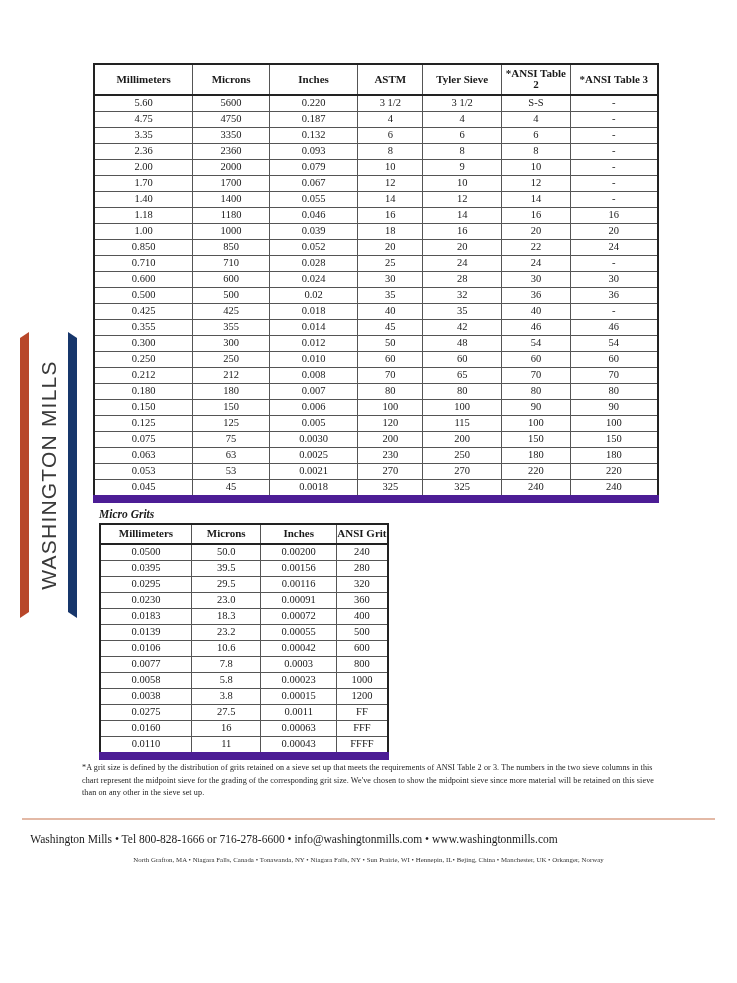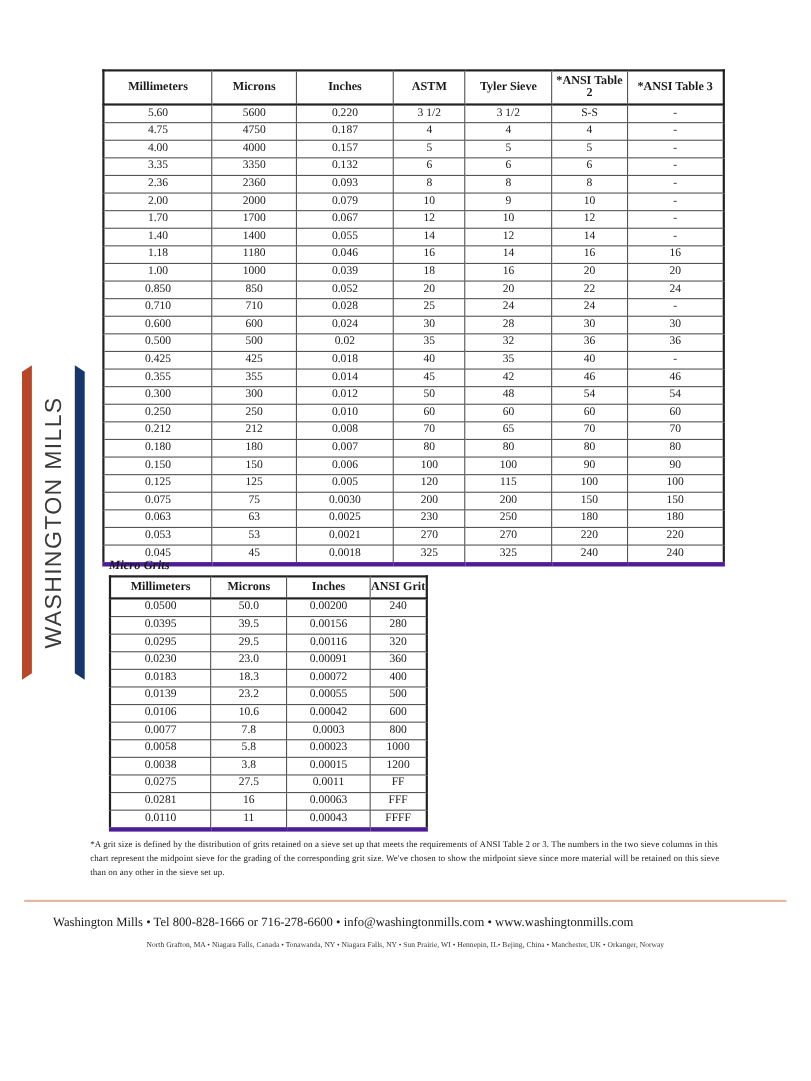--- a/index.html
+++ b/index.html
@@ -55,21 +55,21 @@
     padding: 2px 0 2.5px 0;
     font-weight: normal;
   }
   .sieve-table thead th {
     font-weight: bold;
     font-size: 11px;
     padding: 3px 0 4px 0;
     border-bottom: 2px solid #222;
   }
   .sieve-table thead tr th { border-top: 2px solid #222; }
-  .sieve-table tbody tr:last-child td { border-bottom: 4px solid #4c1d95; }
+  .sieve-table tbody tr:last-child td { border-bottom: 8px solid #4c1d95; }
   .sieve-table td:first-child, .sieve-table th:first-child { border-left: 2px solid #222; }
   .sieve-table td:last-child, .sieve-table th:last-child { border-right: 2px solid #222; }
 
   
   #main-table { left: 93px; top: 63px; width: 566px; }
   #main-table col.c0 { width: 103px; }
   #main-table col.c1 { width: 80px; }
   #main-table col.c2 { width: 94px; }
   #main-table col.c3 { width: 68px; }
   #main-table col.c4 { width: 84px; }
@@ -115,21 +115,20 @@
     background: #e3b9a6;
   }
   #footer-main {
     position: absolute;
     left: 0; top: 833px;
     width: 588px;
     text-align: center;
     font-size: 11.5px;
     font-family: "Liberation Serif", serif;
     color: #1a1a1a;
-    margin-left: 18px;
   }
   #footer-locations {
     position: absolute;
     left: 0; top: 856px;
     width: 737px;
     text-align: center;
     font-size: 6.8px;
     font-family: "Liberation Serif", serif;
     color: #333;
     letter-spacing: 0.05px;
@@ -180,29 +179,20 @@
       <tr>
         <td>4.75</td>
         <td>4750</td>
         <td>0.187</td>
         <td>4</td>
         <td>4</td>
         <td>4</td>
         <td>-</td>
       </tr>
       <tr>
-        <td>4.00</td>
-        <td>4000</td>
-        <td>0.157</td>
-        <td>5</td>
-        <td>5</td>
-        <td>5</td>
-        <td>-</td>
-      </tr>
-      <tr>
         <td>3.35</td>
         <td>3350</td>
         <td>0.132</td>
         <td>6</td>
         <td>6</td>
         <td>6</td>
         <td>-</td>
       </tr>
       <tr>
         <td>2.36</td>
@@ -482,21 +472,21 @@
         <td>0.00015</td>
         <td>1200</td>
       </tr>
       <tr>
         <td>0.0275</td>
         <td>27.5</td>
         <td>0.0011</td>
         <td>FF</td>
       </tr>
       <tr>
-        <td>0.0281</td>
+        <td>0.0160</td>
         <td>16</td>
         <td>0.00063</td>
         <td>FFF</td>
       </tr>
       <tr>
         <td>0.0110</td>
         <td>11</td>
         <td>0.00043</td>
         <td>FFFF</td>
       </tr>

